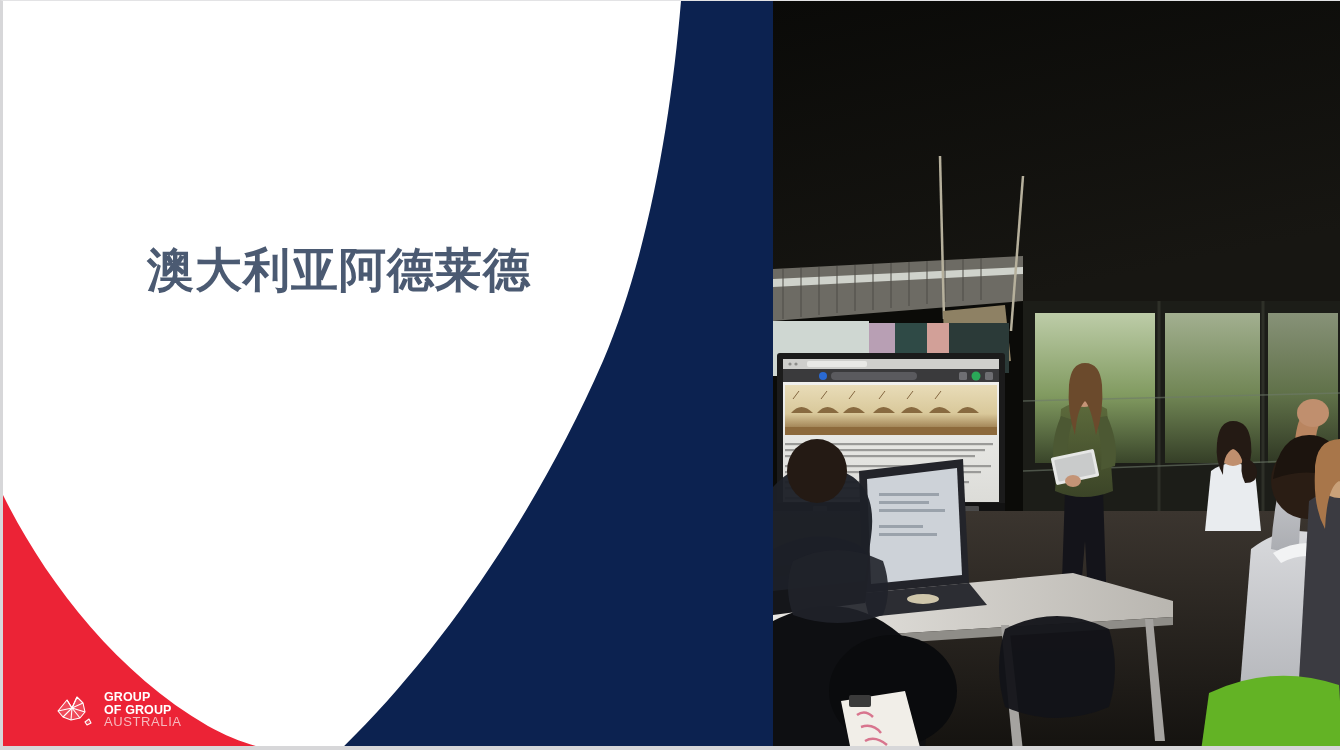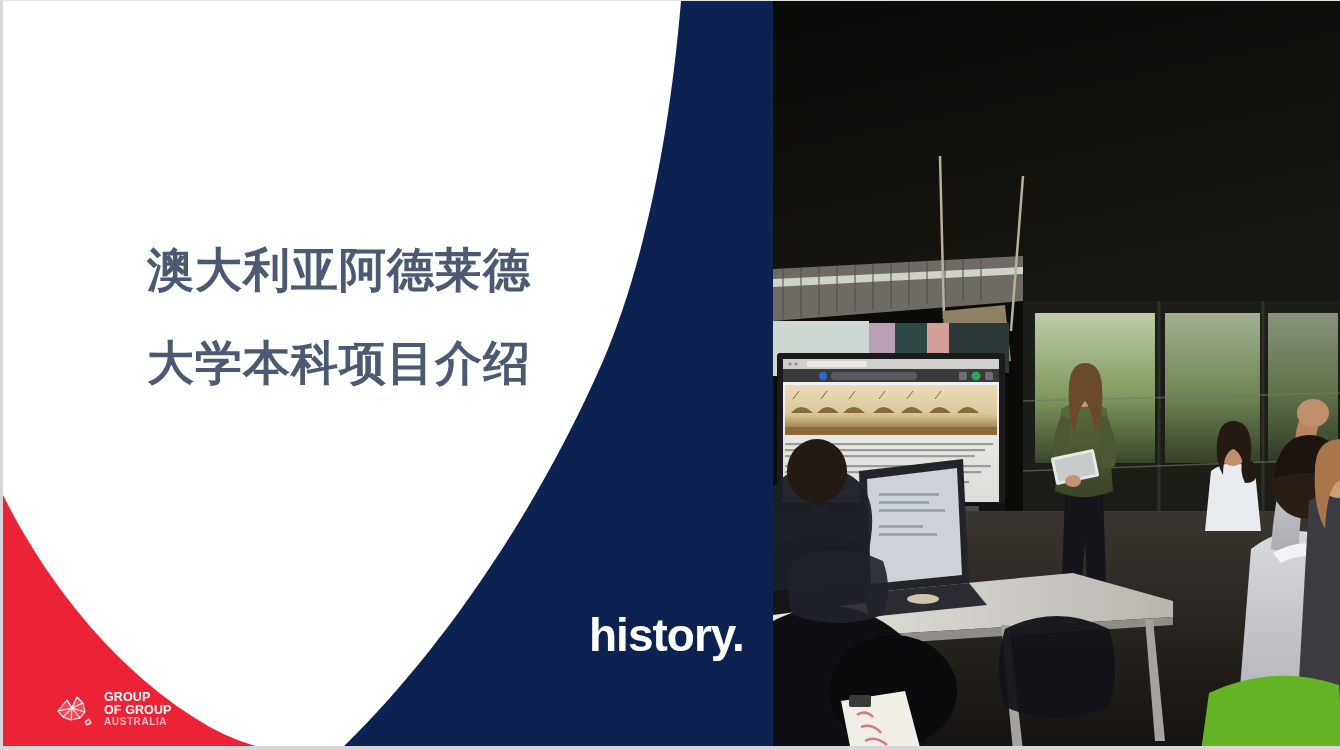--- a/index.html
+++ b/index.html
@@ -110,22 +110,22 @@
     color: #ffffff;
   }
   .go8-text .l1,
   .go8-text .l2 {
     font-size: 12.5px;
     font-weight: bold;
     letter-spacing: 0.1px;
     line-height: 12.5px;
   }
   .go8-text .l3 {
-    font-size: 10px;
-    font-weight: bold;
+    font-size: 13px;
+    font-weight: normal;
     letter-spacing: 0.6px;
     line-height: 11px;
     color: #f7b9be;
   }
 
   
   .photo {
     position: absolute;
     left: 770px;
     top: 0;
@@ -146,25 +146,23 @@
     <svg class="navy-shape" viewBox="0 0 770 750" preserveAspectRatio="none">
       <path d="M 678 0 L 770 0 L 770 750 L 336 750 C 430 660 530 520 600 360 C 645 255 668 120 678 0 Z" fill="#0c2250"></path>
     </svg>
 
     <svg class="red-shape" viewBox="0 0 300 270" preserveAspectRatio="none">
       <path d="M 0 14 C 40 95 110 190 205 245 C 230 259 255 267 276 270 L 0 270 Z" fill="#ec2336"></path>
     </svg>
 
     <div class="title-block">
       <div class="title-line">澳大利亚阿德莱德</div>
-      <div class="title-line">大学本科项目介绍</div>
     </div>
 
     <div class="wordmark">
-      <div class="wordmark-line second">history.</div>
     </div>
 
     <div class="go8-logo">
       <svg class="go8-mark" viewBox="0 0 42 36">
         <g fill="none" stroke="#ffffff" stroke-width="1.1" stroke-linejoin="round">
           <path d="M 3 20 L 12 9 L 17 17 L 22 6 L 28 12 L 30 21 L 25 27 L 16 29 L 8 26 Z" fill="rgba(255,255,255,0.18)"></path>
           <path d="M 12 9 L 17 17 L 8 26"></path>
           <path d="M 3 20 L 17 17 L 22 6"></path>
           <path d="M 17 17 L 28 12"></path>
           <path d="M 17 17 L 30 21"></path>

